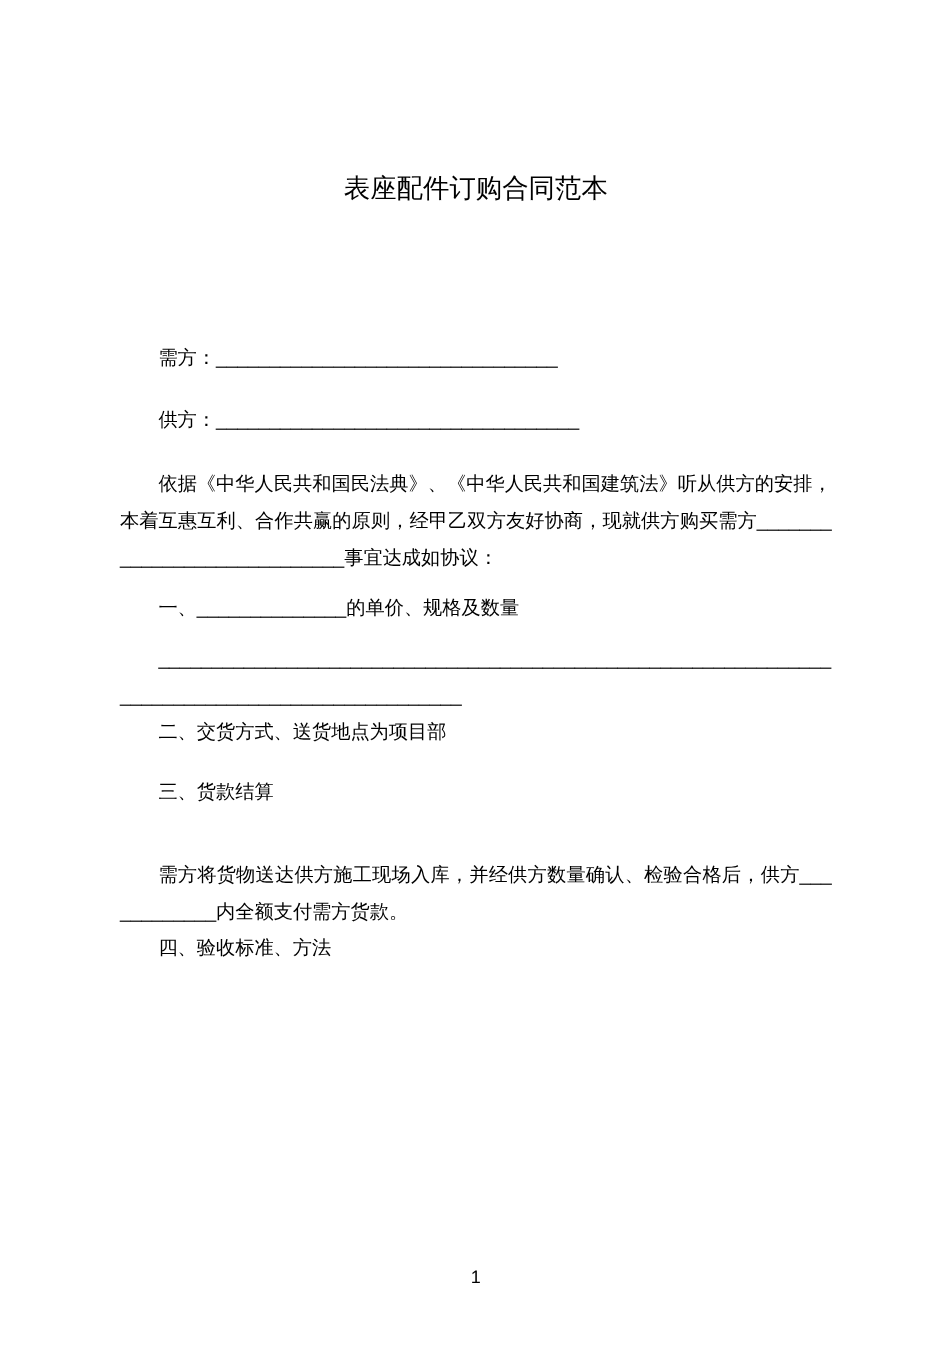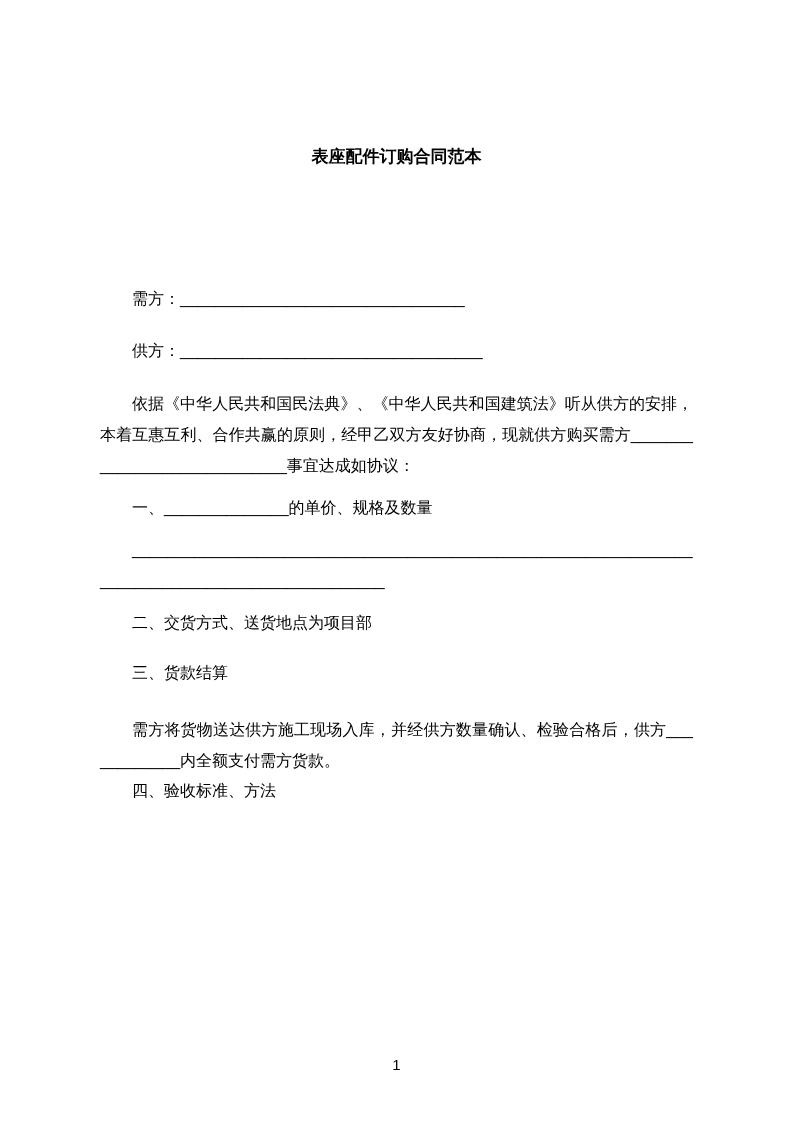--- a/index.html
+++ b/index.html
@@ -16,22 +16,22 @@
     box-sizing: border-box;
     padding: 142px 100px 0 100px;
     font-family: "Liberation Sans", sans-serif;
     font-size: 16px;
     color: #000000;
     overflow: hidden;
   }
   .doc-title {
     margin: 0 0 112px 0;
     text-align: center;
-    font-size: 17px;
-    font-weight: bold;
+    font-size: 22px;
+    font-weight: normal;
     line-height: 30px;
   }
   .field-line {
     margin: 0;
     line-height: 30px;
     text-indent: 2em;
     word-break: break-all;
   }
   .para {
     margin: 0;
@@ -73,26 +73,26 @@
   <h1 class="doc-title">表座配件订购合同范本</h1>
 
   <p class="field-line" style="margin-bottom:22px"><span>需方：</span><span>________________________________</span></p>
 
   <p class="field-line" style="margin-bottom:22px"><span>供方：</span><span>__________________________________</span></p>
 
   <p class="para" style="margin-bottom:12px">依据《中华人民共和国民法典》、《中华人民共和国建筑法》听从供方的安排，本着互惠互利、合作共赢的原则，经甲乙双方友好协商，现就供方购买需方____________________________事宜达成如协议：</p>
 
   <p class="heading" style="margin-bottom:11px">一、______________的单价、规格及数量</p>
 
-  <p class="blank-block" style="margin-bottom:12px">_______________________________________________________________________________________________</p>
+  <p class="blank-block" style="">_______________________________________________________________________________________________</p>
 
   <p class="heading" style="margin-bottom:20px">二、交货方式、送货地点为项目部</p>
 
 
-  <p class="heading" style="margin-bottom:26px">三、货款结算</p>
+  <p class="heading" style="margin-bottom:38px">三、货款结算</p>
 
   <p class="para" style="">需方将货物送达供方施工现场入库，并经供方数量确认、检验合格后，供方____________内全额支付需方货款。</p>
 
   <p class="heading">四、验收标准、方法</p>
 
   <div class="page-number">1</div>
 
 </div>
 
 </body></html>

